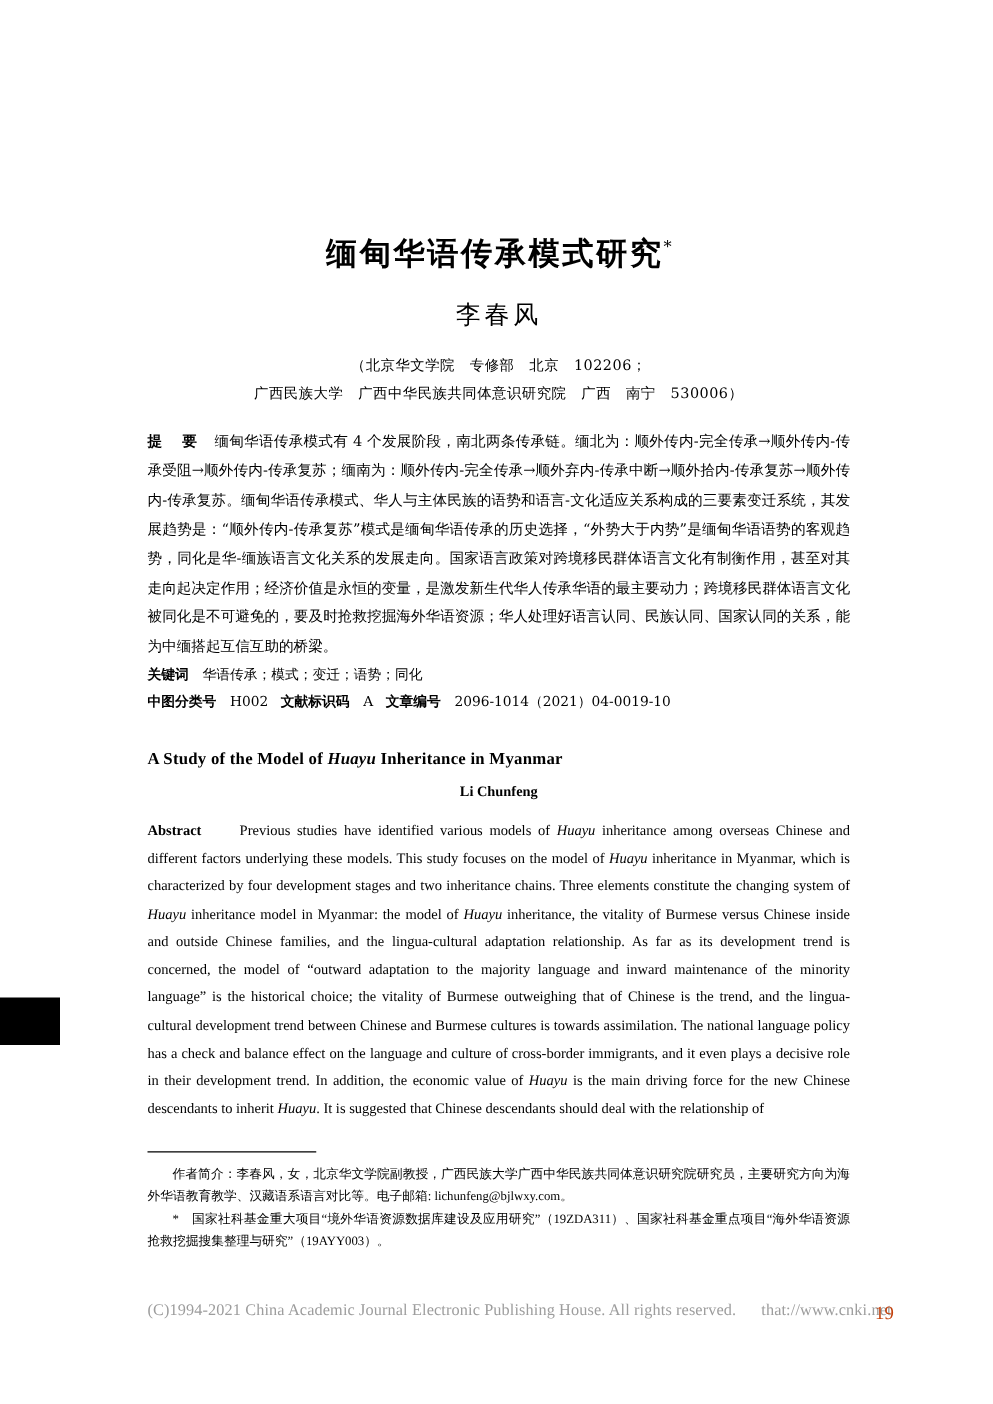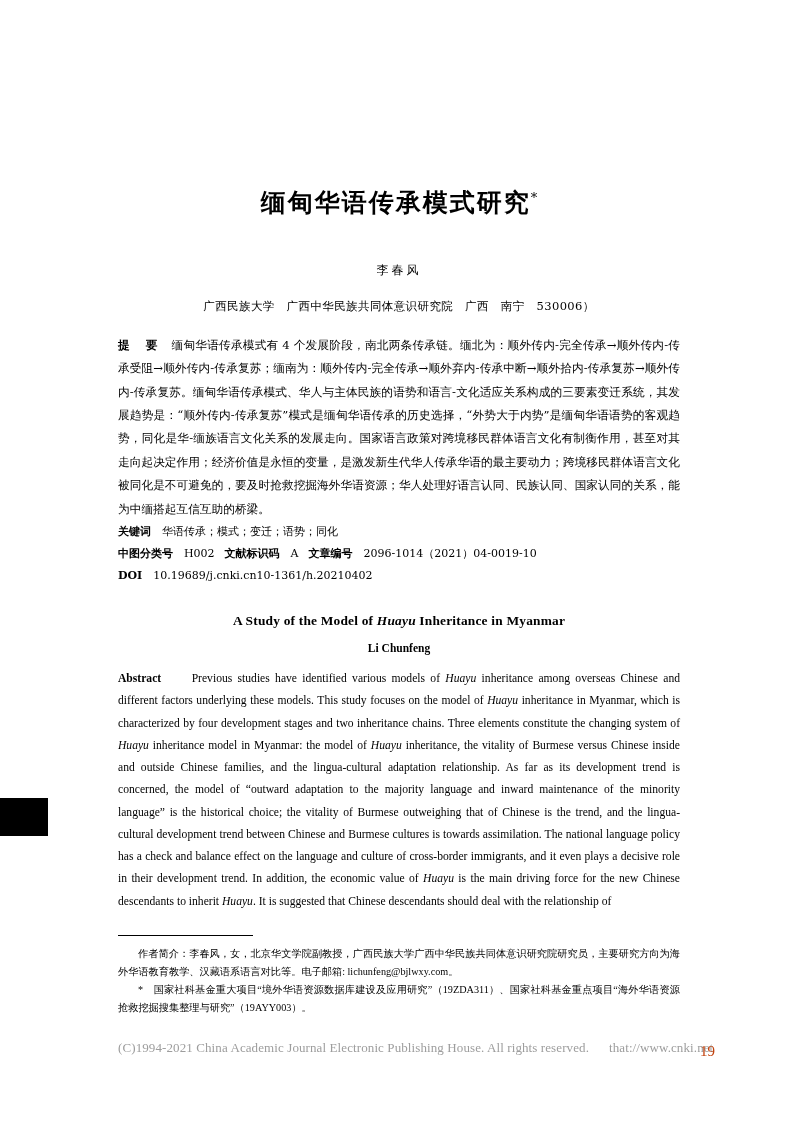--- a/index.html
+++ b/index.html
@@ -40,22 +40,22 @@
   }
   .title-cn .star {
     font-size: 13px;
     vertical-align: super;
     font-weight: normal;
     letter-spacing: 0;
   }
   .author-cn {
     text-align: center;
     font-family: "DejaVu Serif", serif;
-    font-size: 12px;
-    margin-top: 44px;
+    font-size: 20px;
+    margin-top: 20px;
     letter-spacing: 3px;
   }
   .affil {
     text-align: center;
     font-family: "DejaVu Serif", serif;
     font-size: 11.5px;
     margin-top: 17px;
     line-height: 1.9;
     letter-spacing: 0.4px;
   }
@@ -76,21 +76,21 @@
   .meta {
     font-family: "DejaVu Serif", serif;
     font-size: 11px;
     line-height: 2.0;
   }
   .meta .lbl-n { font-weight: bold; }
   .meta-line span.gap { display:inline-block; width: 10px; }
 
   
   .title-en {
-    text-align: center;
+    text-align: left;
     font-family: "Liberation Serif", serif;
     font-size: 13.4px;
     font-weight: bold;
     margin-top: 26px;
     letter-spacing: 0.2px;
   }
   .title-en i { font-style: italic; }
   .author-en {
     text-align: center;
     font-family: "Liberation Serif", serif;
@@ -163,37 +163,35 @@
 
   <div class="black-mark"></div>
 
   <div class="content">
 
     <h1 class="title-cn"><span>缅甸华语传承模式研究</span><span class="star">*</span></h1>
 
     <div class="author-cn">李春风</div>
 
     <div class="affil">
+      <div>（北京华文学院　专修部　北京　102206；</div>
       <div>广西民族大学　广西中华民族共同体意识研究院　广西　南宁　530006）</div>
     </div>
 
     <div class="abs-cn">
       <span class="lbl">提　要</span>　<span>缅甸华语传承模式有 4 个发展阶段，南北两条传承链。缅北为：顺外传内-完全传承→顺外传内-传承受阻→顺外传内-传承复苏；缅南为：顺外传内-完全传承→顺外弃内-传承中断→顺外拾内-传承复苏→顺外传内-传承复苏。缅甸华语传承模式、华人与主体民族的语势和语言-文化适应关系构成的三要素变迁系统，其发展趋势是：“顺外传内-传承复苏”模式是缅甸华语传承的历史选择，“外势大于内势”是缅甸华语语势的客观趋势，同化是华-缅族语言文化关系的发展走向。国家语言政策对跨境移民群体语言文化有制衡作用，甚至对其走向起决定作用；经济价值是永恒的变量，是激发新生代华人传承华语的最主要动力；跨境移民群体语言文化被同化是不可避免的，要及时抢救挖掘海外华语资源；华人处理好语言认同、民族认同、国家认同的关系，能为中缅搭起互信互助的桥梁。</span>
     </div>
 
     <div class="meta">
       <div class="meta-line">
         <span class="lbl-n">关键词</span>　<span>华语传承；模式；变迁；语势；同化</span>
       </div>
       <div class="meta-line">
         <span class="lbl-n">中图分类号</span>　<span>H002</span><span class="gap"></span><span class="lbl-n">文献标识码</span>　<span>A</span><span class="gap"></span><span class="lbl-n">文章编号</span>　<span>2096-1014（2021）04-0019-10</span>
       </div>
-      <div class="meta-line">
-        <span class="lbl-n">DOI</span>　<span>10.19689/j.cnki.cn10-1361/h.20210402</span>
-      </div>
     </div>
 
     <h2 class="title-en"><span>A Study of the Model of </span><i>Huayu</i><span> Inheritance in Myanmar</span></h2>
 
     <div class="author-en">Li Chunfeng</div>
 
     <div class="abs-en">
       <b>Abstract</b>　　<span>Previous studies have identified various models of <i>Huayu</i> inheritance among overseas Chinese and different factors underlying these models. This study focuses on the model of <i>Huayu</i> inheritance in Myanmar, which is characterized by four development stages and two inheritance chains. Three elements constitute the changing system of <i>Huayu</i> inheritance model in Myanmar: the model of <i>Huayu</i> inheritance, the vitality of Burmese versus Chinese inside and outside Chinese families, and the lingua-cultural adaptation relationship. As far as its development trend is concerned, the model of “outward adaptation to the majority language and inward maintenance of the minority language” is the historical choice; the vitality of Burmese outweighing that of Chinese is the trend, and the lingua-cultural development trend between Chinese and Burmese cultures is towards assimilation. The national language policy has a check and balance effect on the language and culture of cross-border immigrants, and it even plays a decisive role in their development trend. In addition, the economic value of <i>Huayu</i> is the main driving force for the new Chinese descendants to inherit <i>Huayu</i>. It is suggested that Chinese descendants should deal with the relationship of</span>
     </div>
 

